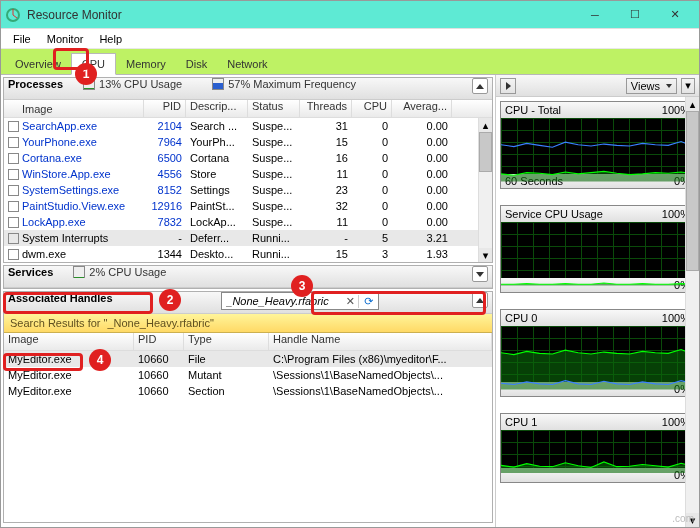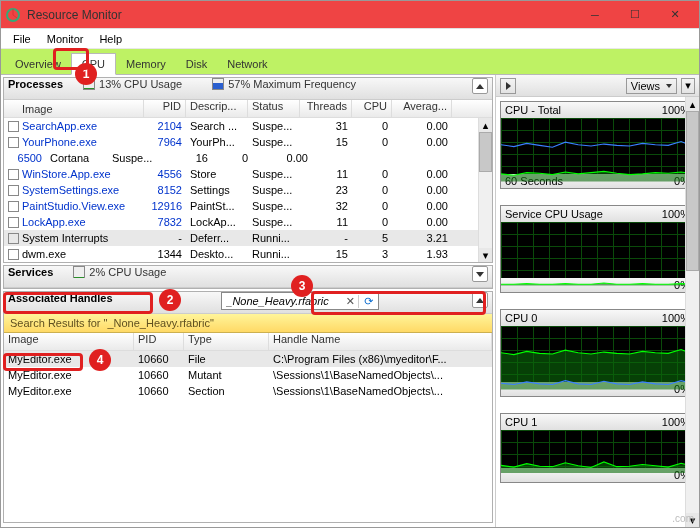--- a/index.html
+++ b/index.html
@@ -1,17 +1,17 @@
 <!DOCTYPE html>
 <html><head>
 <meta charset="utf-8">
 <style>
   * { margin: 0; padding: 0; box-sizing: border-box; font-family: "Segoe UI", Tahoma, sans-serif; font-size: 11px; }
   body { width: 700px; height: 528px; background: #fff; overflow: hidden; border: 1px solid #999; }
-  .titlebar { height: 28px; display: flex; align-items: center; padding: 0 4px; background: #ef4444; border-bottom: 1px solid #e0e0e0; }
+  .titlebar { height: 28px; display: flex; align-items: center; padding: 0 4px; background: #5eead4; border-bottom: 1px solid #e0e0e0; }
   .titlebar .icon { width: 16px; height: 16px; margin-right: 6px; }
   .titlebar .title { flex: 1; color: #333; font-size: 12px; }
   .winbtn { width: 40px; height: 28px; display: flex; align-items: center; justify-content: center; color: #333; }
   .menubar { height: 20px; display: flex; align-items: center; padding: 0 4px; border-bottom: 1px solid #e8e8e8;}
   .menubar span { padding: 2px 8px; }
   .tabbar { height: 26px; display: flex; align-items: flex-end; padding: 0 4px; border-bottom: 1px solid #b8b8b8; background: #bef264;}
   .tab { padding: 4px 10px; color: #333; position: relative; }
   .tab.active { background: #fff; border: 1px solid #b8b8b8; border-bottom: 1px solid #fff; margin-bottom: -1px;}
   .main { display: flex; height: 452px; }
   .left { width: 495px; border-right: 1px solid #ccc; display: flex; flex-direction: column; padding: 2px;}
@@ -159,20 +159,24 @@
               <span class="link">YourPhone.exe</span>
             </div>
             <div class="c-pid link">7964</div>
             <div class="c-desc">YourPh...</div>
             <div class="c-stat">Suspe...</div>
             <div class="c-thr">15</div>
             <div class="c-cpu">0</div>
             <div class="c-avg">0.00</div>
           </div>
           <div class="trow">
+            <div class="c-img">
+              <span class="checkbox"></span>
+              <span class="link">Cortana.exe</span>
+            </div>
             <div class="c-pid link">6500</div>
             <div class="c-desc">Cortana</div>
             <div class="c-stat">Suspe...</div>
             <div class="c-thr">16</div>
             <div class="c-cpu">0</div>
             <div class="c-avg">0.00</div>
           </div>
           <div class="trow">
             <div class="c-img">
               <span class="checkbox"></span>

